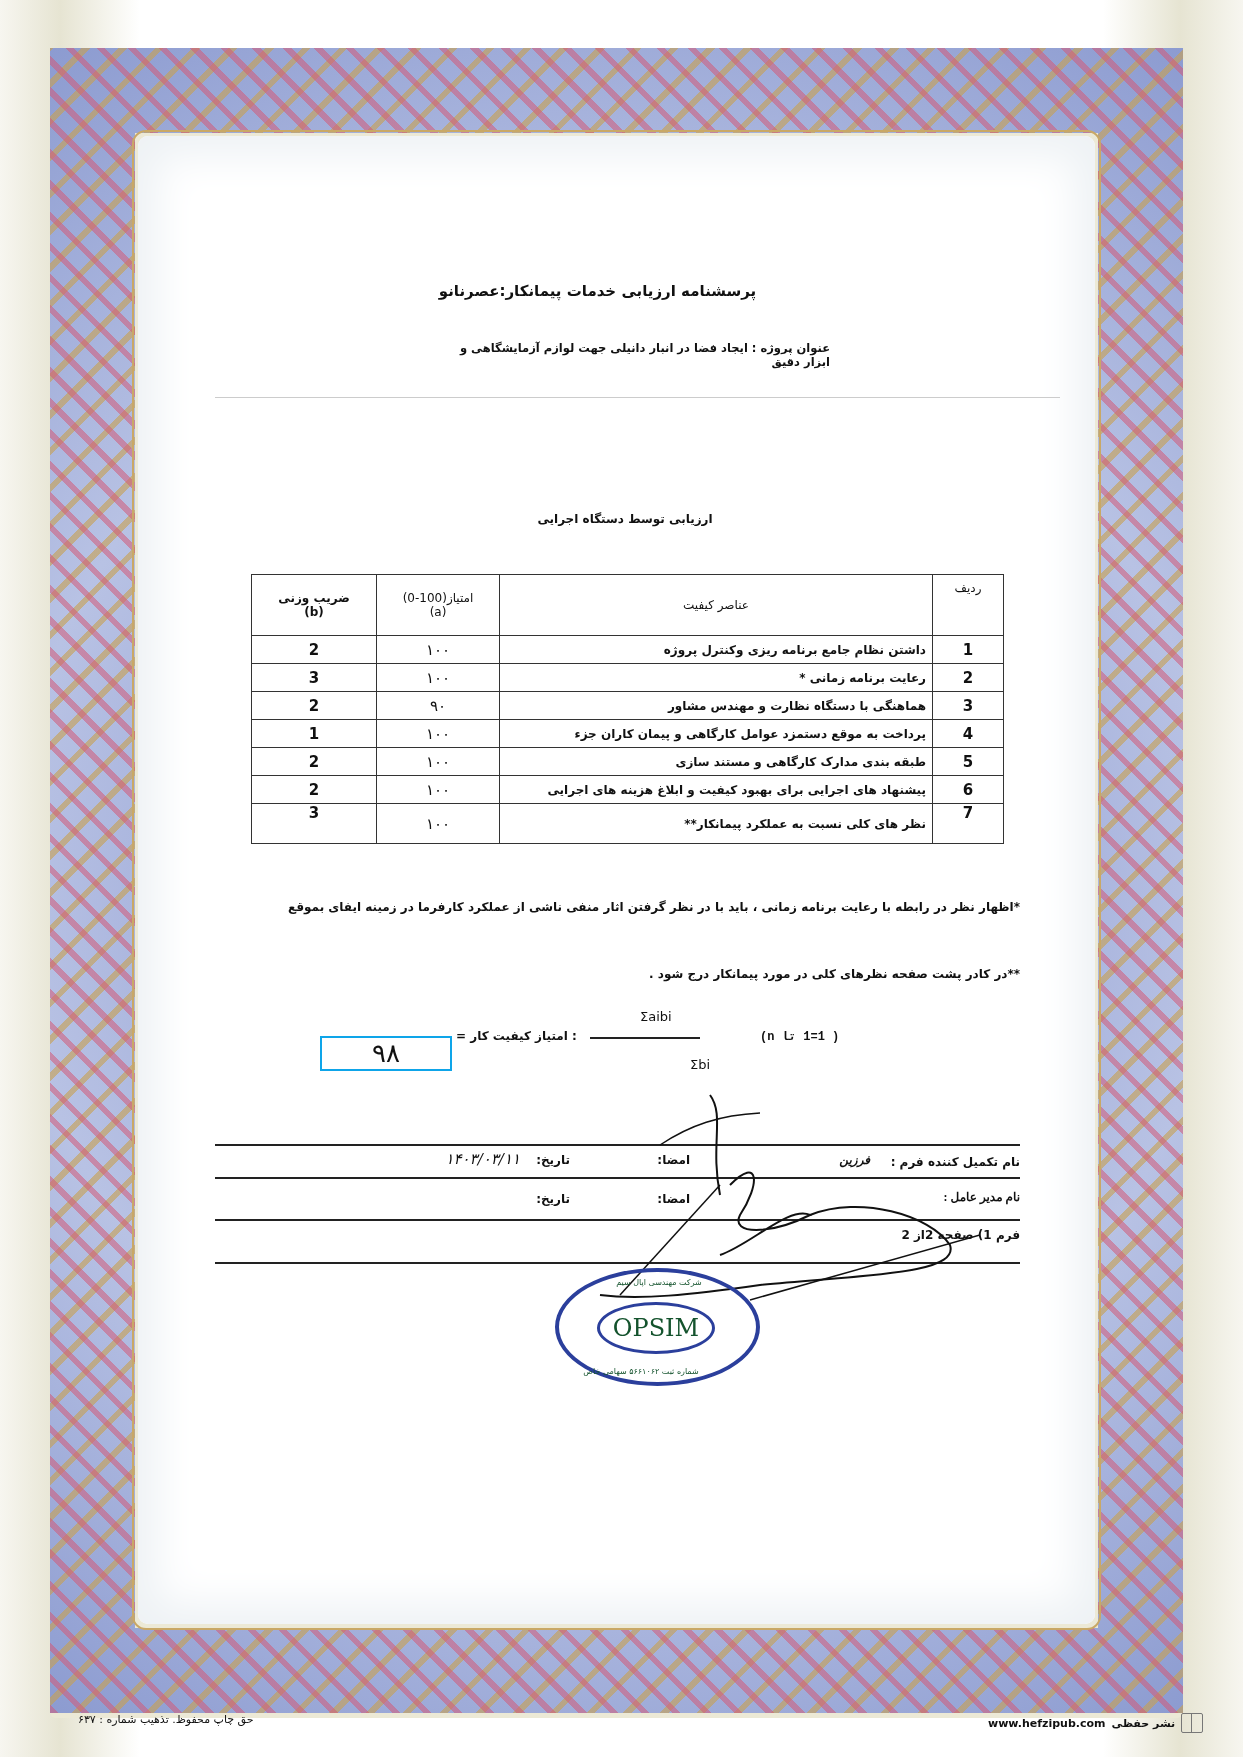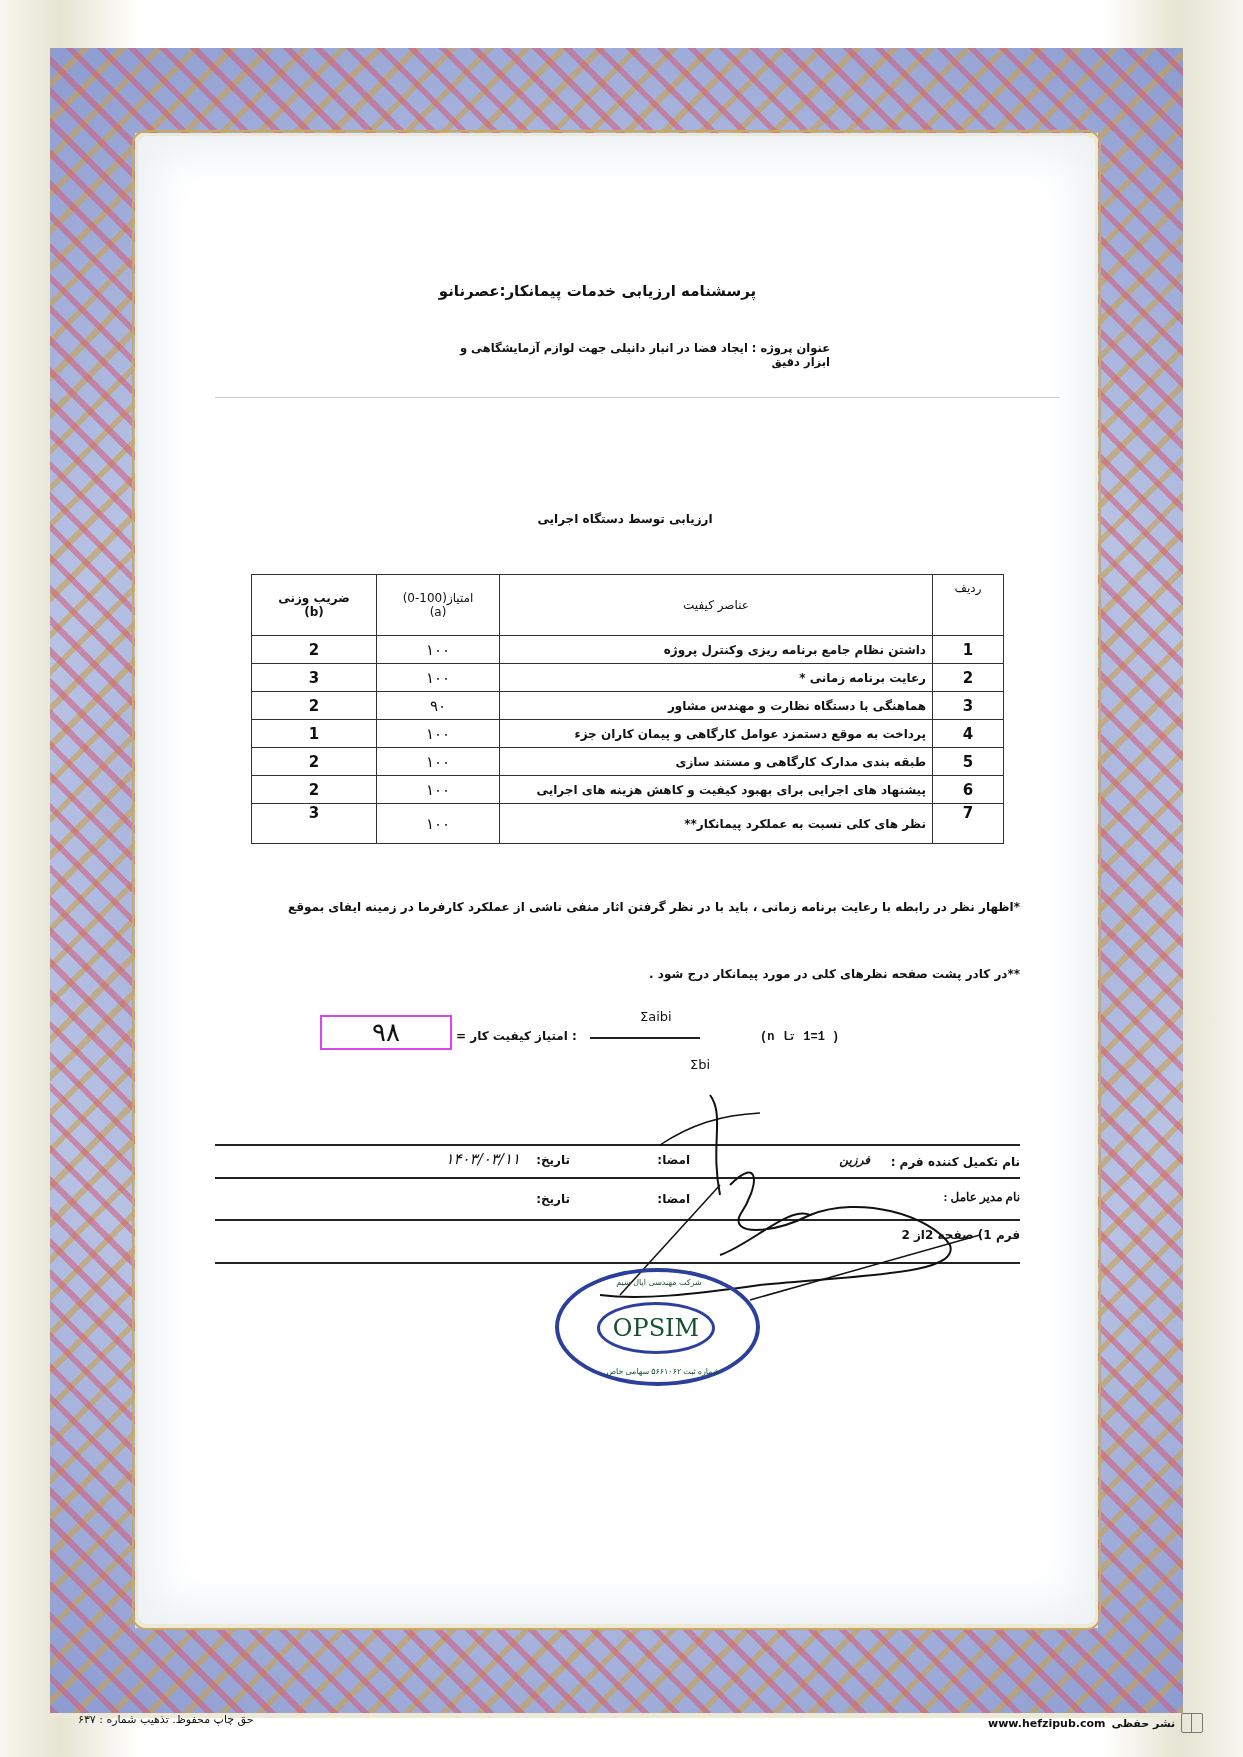--- a/index.html
+++ b/index.html
@@ -43,36 +43,36 @@
   }
   table.eval td, table.eval th { border:1.5px solid #333; padding:0 6px; }
   table.eval th { font-weight:normal; height:54px; font-size:12px; }
   table.eval td { height:27px; }
   .c-w { width:112px; text-align:center; font-weight:bold; font-size:15px; }
   .c-s { width:110px; text-align:center; font-family:"DejaVu Serif", serif; font-size:15px; }
   .c-q { text-align:right; font-weight:bold; font-size:12px; }
   .c-r { width:58px; text-align:center; font-weight:bold; font-size:15px; }
   .notes { position:absolute; left:250px; width:770px; text-align:right; font-weight:bold; font-size:12px; line-height:25px; }
   .formula { position:absolute; left:320px; top:1013px; width:560px; height:80px; }
-  .score-box { position:absolute; left:0; top:2px; width:128px; height:31px; border:2px solid #d946ef; text-align:center; font-size:26px; line-height:31px; font-family:"DejaVu Serif", serif; }
+  .score-box { position:absolute; left:0; top:23px; width:128px; height:31px; border:2px solid #0ea5e9; text-align:center; font-size:26px; line-height:31px; font-family:"DejaVu Serif", serif; }
   .score-label { position:absolute; left:136px; top:16px; font-size:12px; font-weight:bold; }
   .frac-num { position:absolute; left:320px; top:-4px; font-size:13px; }
   .frac-line { position:absolute; left:270px; top:24px; width:110px; height:1.5px; background:#222; }
   .frac-den { position:absolute; left:322px; top:44px; font-size:13px;margin-left:48px; }
   .range { position:absolute; left:440px; top:16px; font-size:12px; font-weight:bold; font-family:Liberation Mono, monospace; }
   .sig-line { position:absolute; left:215px; width:805px; height:2px; background:#222; }
   .sig-row { position:absolute; left:240px; width:780px; font-size:12px; }
   .sig-label { position:absolute; right:0; font-weight:bold; }
   .stamp {
     position:absolute; left:555px; top:1268px; width:205px; height:118px;
     border:4px solid #2b3f9c; border-radius:50%; box-sizing:border-box; color:#14532d;
   }
   .stamp-inner { position:absolute; left:38px; top:30px; width:118px; height:52px; border:3px solid #2b3f9c; border-radius:50%; box-sizing:border-box; text-align:center; font-family:"DejaVu Serif", serif; font-size:24px; line-height:46px; }
   .stamp-text-top { position:absolute; left:20px; top:6px; width:160px; text-align:center; font-size:8px; }
-  .stamp-text-bottom { position:absolute; left:24px; bottom:6px; width:160px; text-align:center; font-size:8px;font-family:Liberation Serif, serif; }
+  .stamp-text-bottom { position:absolute; left:2px; bottom:6px; width:160px; text-align:center; font-size:8px; }
   .signature { position:absolute; pointer-events:none; }
   .footer-left { position:absolute; left:78px; top:1713px; font-size:11px; }
   .footer-right { position:absolute; left:988px; top:1713px; font-size:11px; font-weight:bold; display:flex; gap:6px; align-items:center; }
   .book-icon { width:20px; height:18px; border:1px solid #777; border-radius:2px; position:relative; }
   .book-icon::after { content:""; position:absolute; left:9px; top:0; width:1px; height:18px; background:#777; }
 </style>
 </head>
 <body>
 
 <div class="frame-outer"></div>
@@ -126,21 +126,21 @@
         <td class="c-w">1</td>
       </tr>
     <tr>
         <td class="c-r">5</td>
         <td class="c-q">طبقه بندی مدارک کارگاهی و مستند سازی</td>
         <td class="c-s">۱۰۰</td>
         <td class="c-w">2</td>
       </tr>
     <tr>
         <td class="c-r">6</td>
-        <td class="c-q">پیشنهاد های اجرایی برای بهبود کیفیت و کاهش هزینه های اجرایی</td>
+        <td class="c-q">پیشنهاد های اجرایی برای بهبود کیفیت و ابلاغ هزینه های اجرایی</td>
         <td class="c-s">۱۰۰</td>
         <td class="c-w">2</td>
       </tr>
     <tr style="height:40px;">
         <td class="c-r" style="vertical-align:top;">7</td>
         <td class="c-q">نظر های کلی نسبت به عملکرد پیمانکار**</td>
         <td class="c-s">۱۰۰</td>
         <td class="c-w" style="vertical-align:top;">3</td>
       </tr>
   </tbody>

